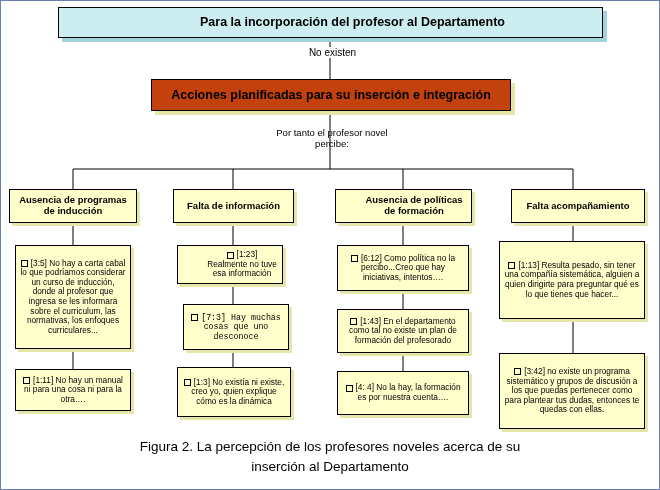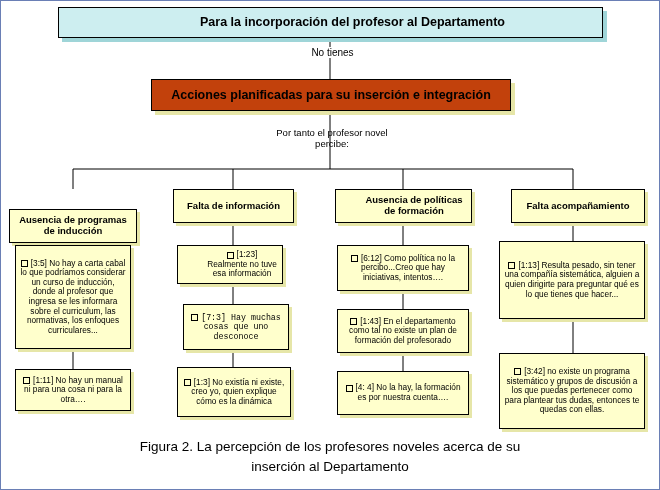--- a/index.html
+++ b/index.html
@@ -123,30 +123,30 @@
       <line x1="402" y1="222" x2="402" y2="244" stroke="#000" stroke-width="1"></line>
       <line x1="402" y1="290" x2="402" y2="308" stroke="#000" stroke-width="1"></line>
       <line x1="402" y1="352" x2="402" y2="370" stroke="#000" stroke-width="1"></line>
 
       <line x1="572" y1="222" x2="572" y2="240" stroke="#000" stroke-width="1"></line>
       <line x1="572" y1="318" x2="572" y2="352" stroke="#000" stroke-width="1"></line>
     </svg>
 
     <div class="box top-box" style="left:57px;top:6px;width:545px;height:31px;padding-left:44px;">Para la incorporación del profesor al Departamento</div>
 
-    <div class="label" style="left:272px;top:46px;width:115px;">No tienes</div>
+    <div class="label" style="left:272px;top:46px;width:115px;">No existen</div>
 
     <div class="box plan-box" style="left:150px;top:78px;width:360px;height:32px;">Acciones planificadas para su inserción e integración</div>
 
     <div class="label multi" style="left:254px;top:126px;width:150px;">
       <div>Por tanto el profesor novel</div>
       <div>percibe:</div>
     </div>
 
-    <div class="box cat-box" style="left:8px;top:188px;width:128px;height:34px;margin-top:20px;">Ausencia de programas de inducción</div>
+    <div class="box cat-box" style="left:8px;top:188px;width:128px;height:34px;">Ausencia de programas de inducción</div>
     <div class="box cat-box" style="left:172px;top:188px;width:121px;height:34px;">Falta de información</div>
     <div class="box cat-box" style="left:334px;top:188px;width:137px;height:34px;padding-left:24px;">Ausencia de políticas de formación</div>
     <div class="box cat-box" style="left:510px;top:188px;width:134px;height:34px;">Falta acompañamiento</div>
 
     <div class="box quote-box" style="left:14px;top:244px;width:116px;height:104px;">
       <span><span class="bullet"></span><span class="qtxt" style="display:inline">[3:5] No hay a carta cabal lo que podríamos considerar un curso de inducción, donde al profesor que ingresa se les informara sobre el curriculum, las normativas, los enfoques curriculares...</span></span>
     </div>
     <div class="box quote-box" style="left:14px;top:368px;width:116px;height:42px;">
       <span><span class="bullet"></span><span class="qtxt" style="display:inline">[1:11] No hay un manual ni para una cosa ni para la otra….</span></span>
     </div>

